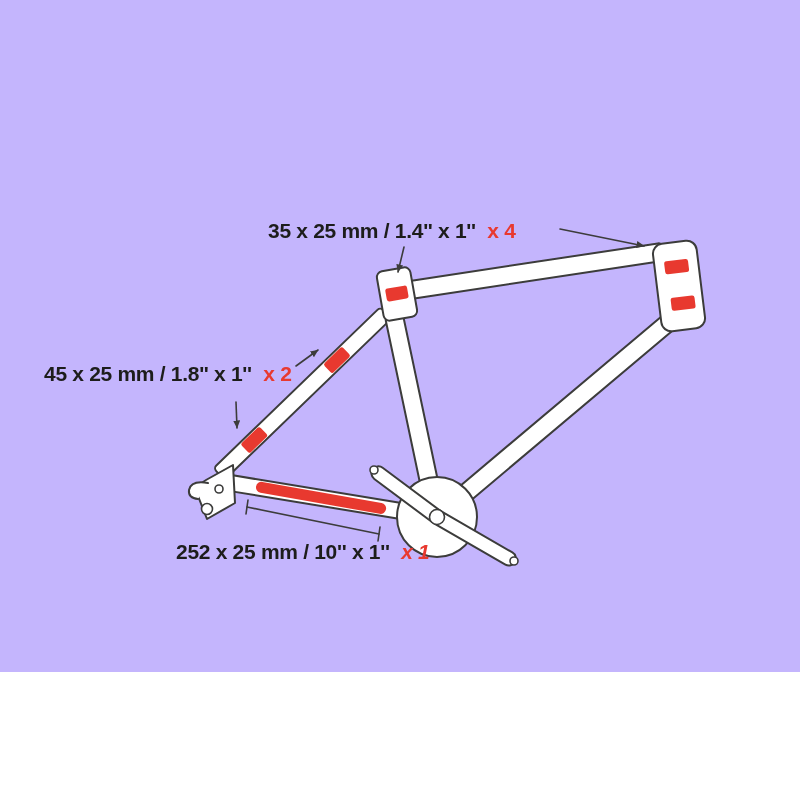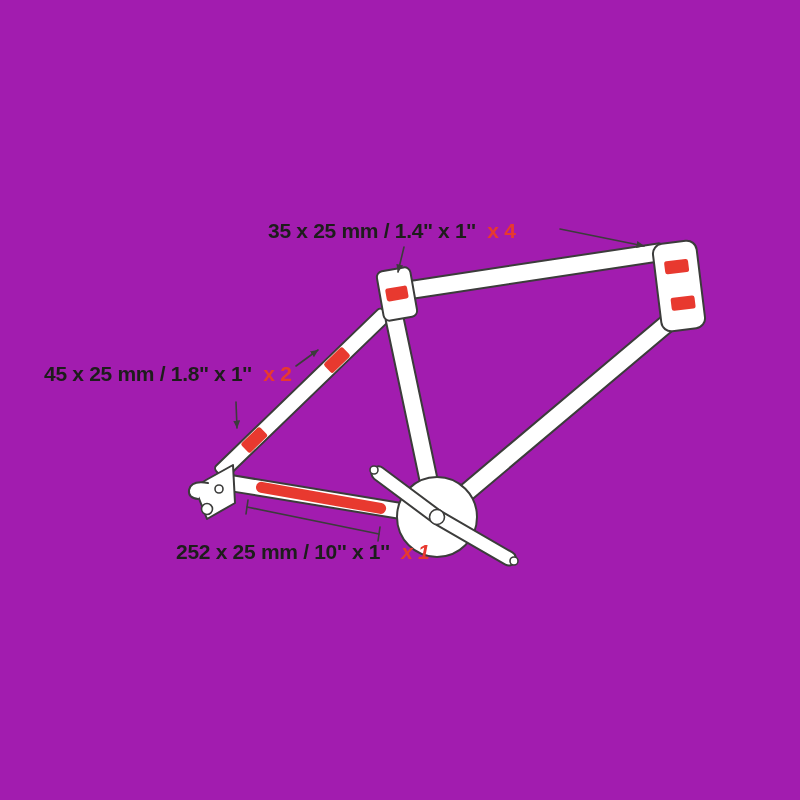--- a/index.html
+++ b/index.html
@@ -3,22 +3,22 @@
 <meta charset="utf-8">
 <style>
   html, body {
     margin: 0;
     padding: 0;
     background: #ffffff;
   }
   .page {
     position: relative;
     width: 800px;
-    height: 800px;
-    background: #a21caf;
+    height: 672px;
+    background: #c4b5fd;
     overflow: hidden;
     font-family: "Liberation Sans", sans-serif;
   }
   svg text {
     font-family: "Liberation Sans", sans-serif;
     font-weight: 700;
     font-size: 21px;
     fill: #1d1d1b;
     letter-spacing: -0.3px;
   }

